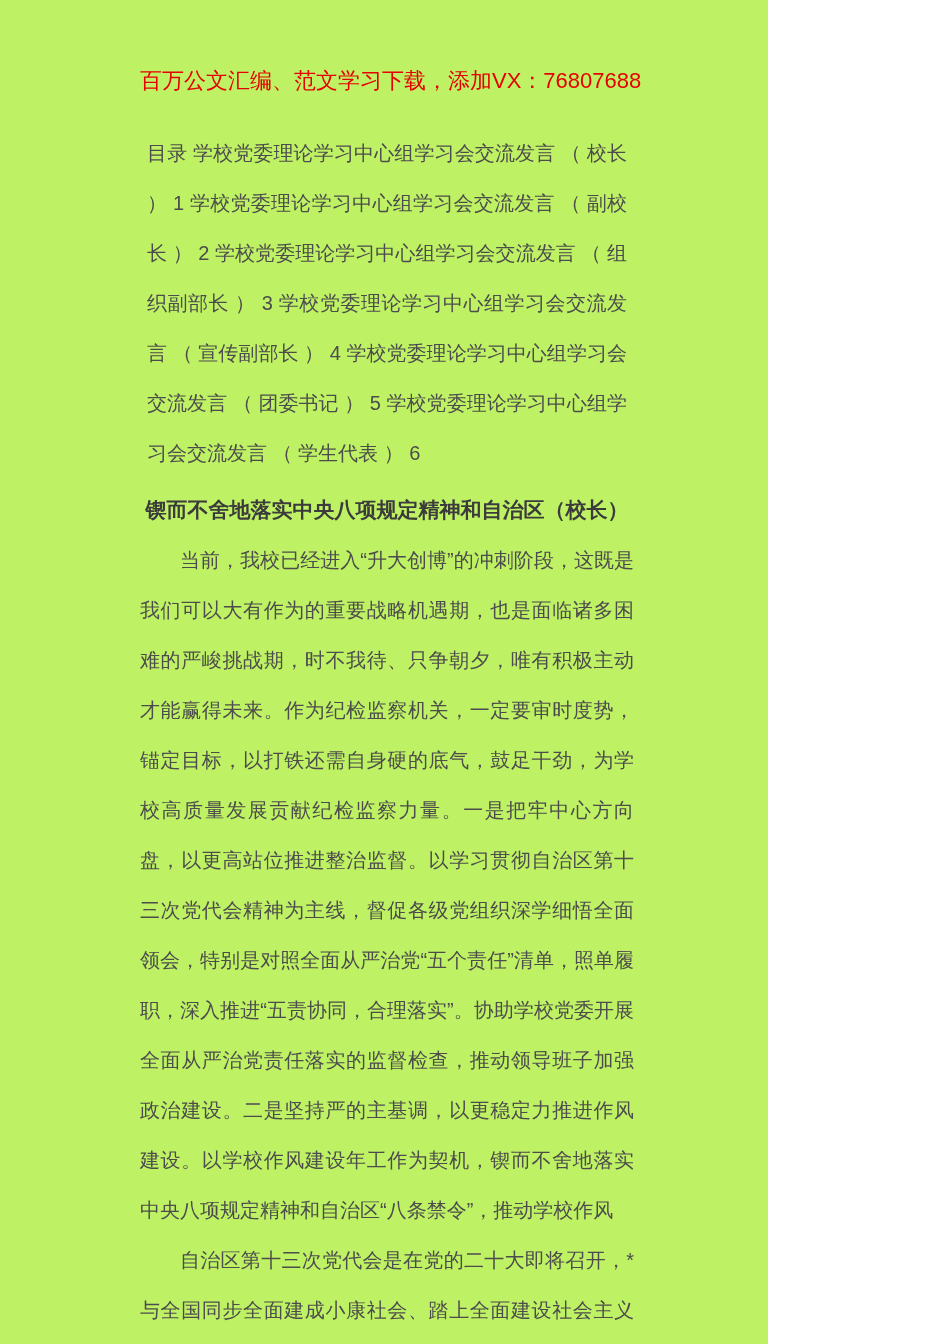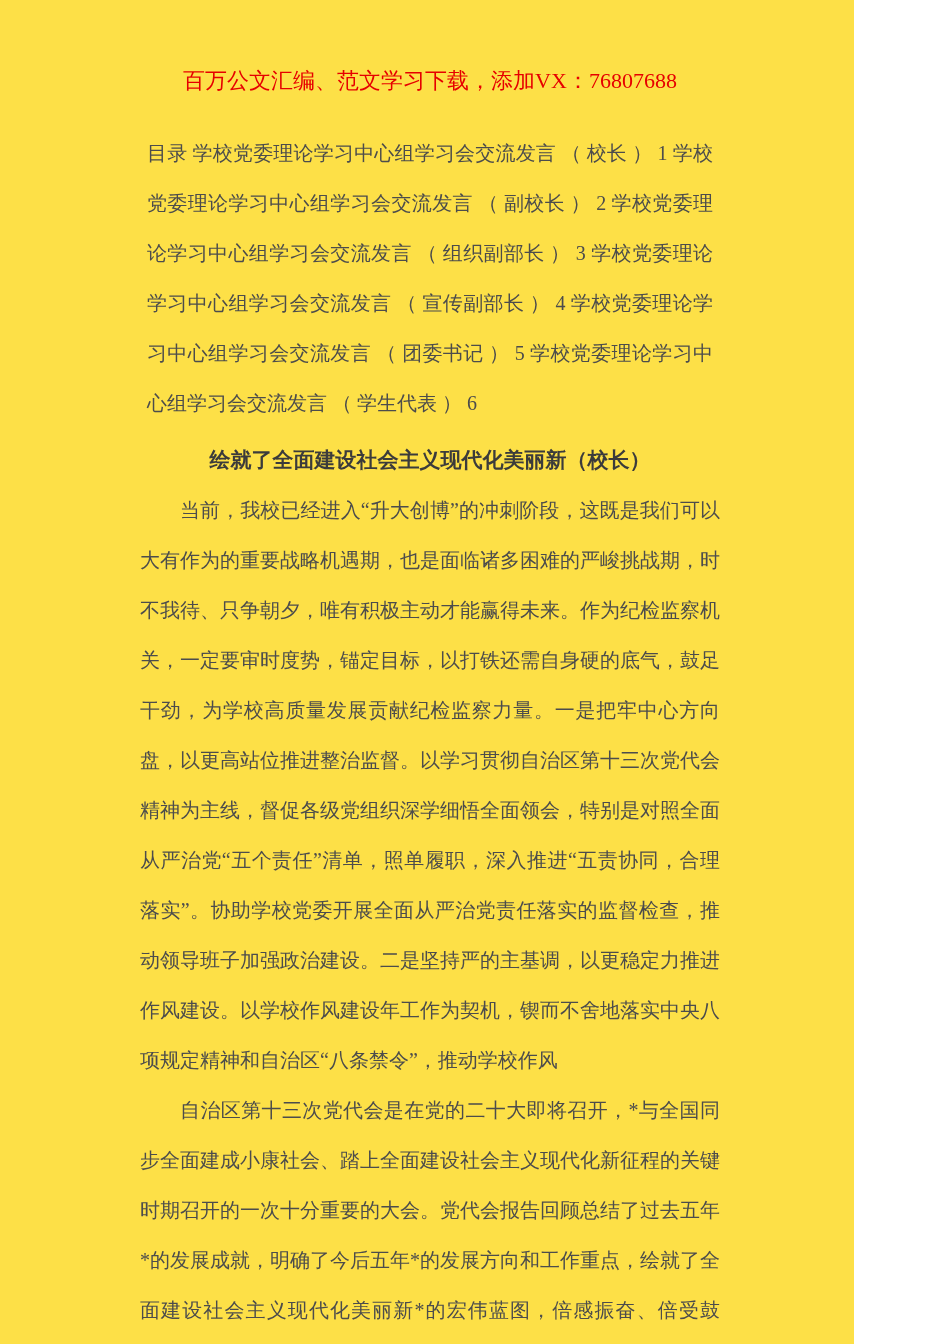--- a/index.html
+++ b/index.html
@@ -2,27 +2,27 @@
 <html><head>
 <meta charset="utf-8">
 <style>
   html, body {
     margin: 0;
     padding: 0;
     background: #ffffff;
   }
   .page {
     position: relative;
-    width: 854px;
+    width: 768px;
     height: 1344px;
-    background: #fde047;
+    background: #bef264;
     box-sizing: border-box;
     padding: 66px 134px 0 140px;
     overflow: hidden;
-    font-family: Liberation Serif, serif;
+    font-family: Liberation Sans, sans-serif;
   }
   .promo {
     text-align: center;
     color: #e60000;
     font-size: 22px;
     line-height: 30px;
     font-weight: 400;
     margin: 0 0 32px 0;
     white-space: nowrap;
   }
@@ -53,18 +53,18 @@
   }
 </style>
 </head>
 <body>
 
 <div class="page">
   <div class="promo">百万公文汇编、范文学习下载，添加VX：76807688</div>
 
   <p class="toc">目录 学校党委理论学习中心组学习会交流发言 （ 校长 ） 1 学校党委理论学习中心组学习会交流发言 （ 副校长 ） 2 学校党委理论学习中心组学习会交流发言 （ 组织副部长 ） 3 学校党委理论学习中心组学习会交流发言 （ 宣传副部长 ） 4 学校党委理论学习中心组学习会交流发言 （ 团委书记 ） 5 学校党委理论学习中心组学习会交流发言 （ 学生代表 ） 6</p>
 
-  <h1 class="doc-title">绘就了全面建设社会主义现代化美丽新（校长）</h1>
+  <h1 class="doc-title">锲而不舍地落实中央八项规定精神和自治区（校长）</h1>
 
   <p class="body-para">当前，我校已经进入“升大创博”的冲刺阶段，这既是我们可以大有作为的重要战略机遇期，也是面临诸多困难的严峻挑战期，时不我待、只争朝夕，唯有积极主动才能赢得未来。作为纪检监察机关，一定要审时度势，锚定目标，以打铁还需自身硬的底气，鼓足干劲，为学校高质量发展贡献纪检监察力量。一是把牢中心方向盘，以更高站位推进整治监督。以学习贯彻自治区第十三次党代会精神为主线，督促各级党组织深学细悟全面领会，特别是对照全面从严治党“五个责任”清单，照单履职，深入推进“五责协同，合理落实”。协助学校党委开展全面从严治党责任落实的监督检查，推动领导班子加强政治建设。二是坚持严的主基调，以更稳定力推进作风建设。以学校作风建设年工作为契机，锲而不舍地落实中央八项规定精神和自治区“八条禁令”，推动学校作风</p>
 
   <p class="body-para">自治区第十三次党代会是在党的二十大即将召开，*与全国同步全面建成小康社会、踏上全面建设社会主义现代化新征程的关键时期召开的一次十分重要的大会。党代会报告回顾总结了过去五年*的发展成就，明确了今后五年*的发展方向和工作重点，绘就了全面建设社会主义现代化美丽新*的宏伟蓝图，倍感振奋、倍受鼓舞。</p>
 </div>
 
 </body></html>

